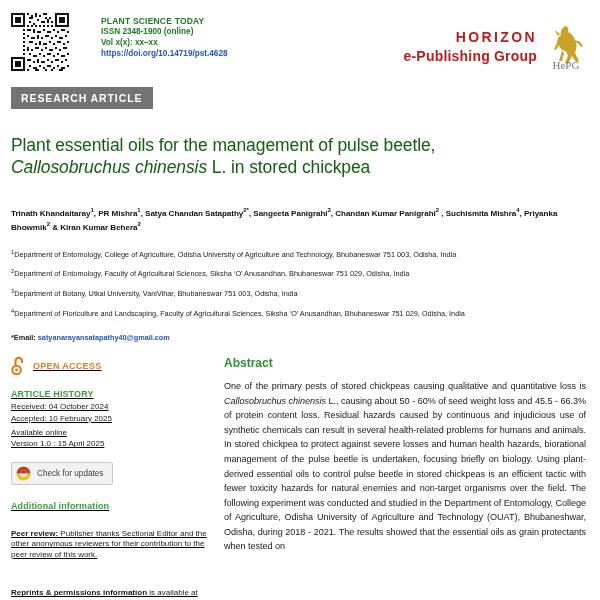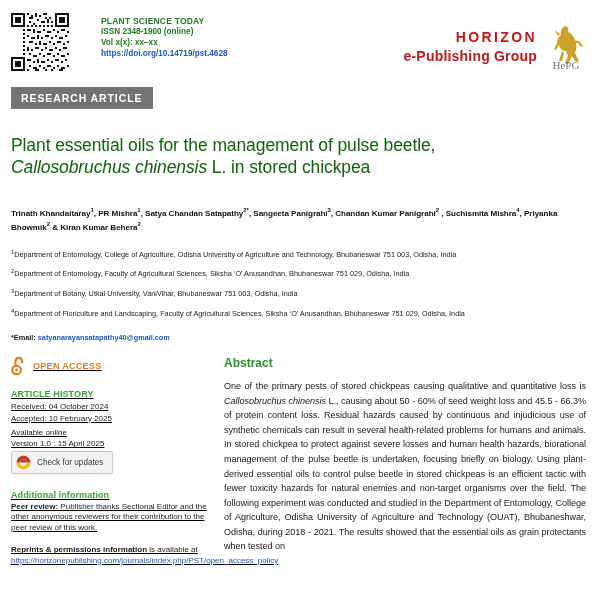--- a/index.html
+++ b/index.html
@@ -159,41 +159,41 @@
     margin-bottom: 2px;
   }
   .history-lines {
     font-size: 8px;
     color: #1a1a1a;
     line-height: 1.42;
   }
   .hist-gap { height: 3px; }
 
   .crossmark {
-    margin-top: 1px;
+    margin-top: 12px;
     display: inline-flex;
     align-items: center;
     border: 1px solid #c9c9c9;
     background: #f2f2f2;
     border-radius: 2px;
     padding: 3px 9px 3px 4px;
   }
   .cm-icon { width: 15px; height: 15px; flex: 0 0 15px; }
   .cm-text {
     margin-left: 6px;
     font-size: 8.2px;
     color: #3d3d3d;
   }
 
   .addl-block { margin-top: 16px; }
   .addl-body {
     font-size: 8px;
     color: #1a1a1a;
     line-height: 1.32;
-    margin-top: 2px;
+    margin-top: 18px;
   }
   .addl-body b { font-weight: bold; }
   .addl-gap { height: 10px; }
   .link { color: #2255bb; }
 
   
   .abstract-head {
     color: #2f8f2f;
     font-size: 12px;
     font-weight: bold;

